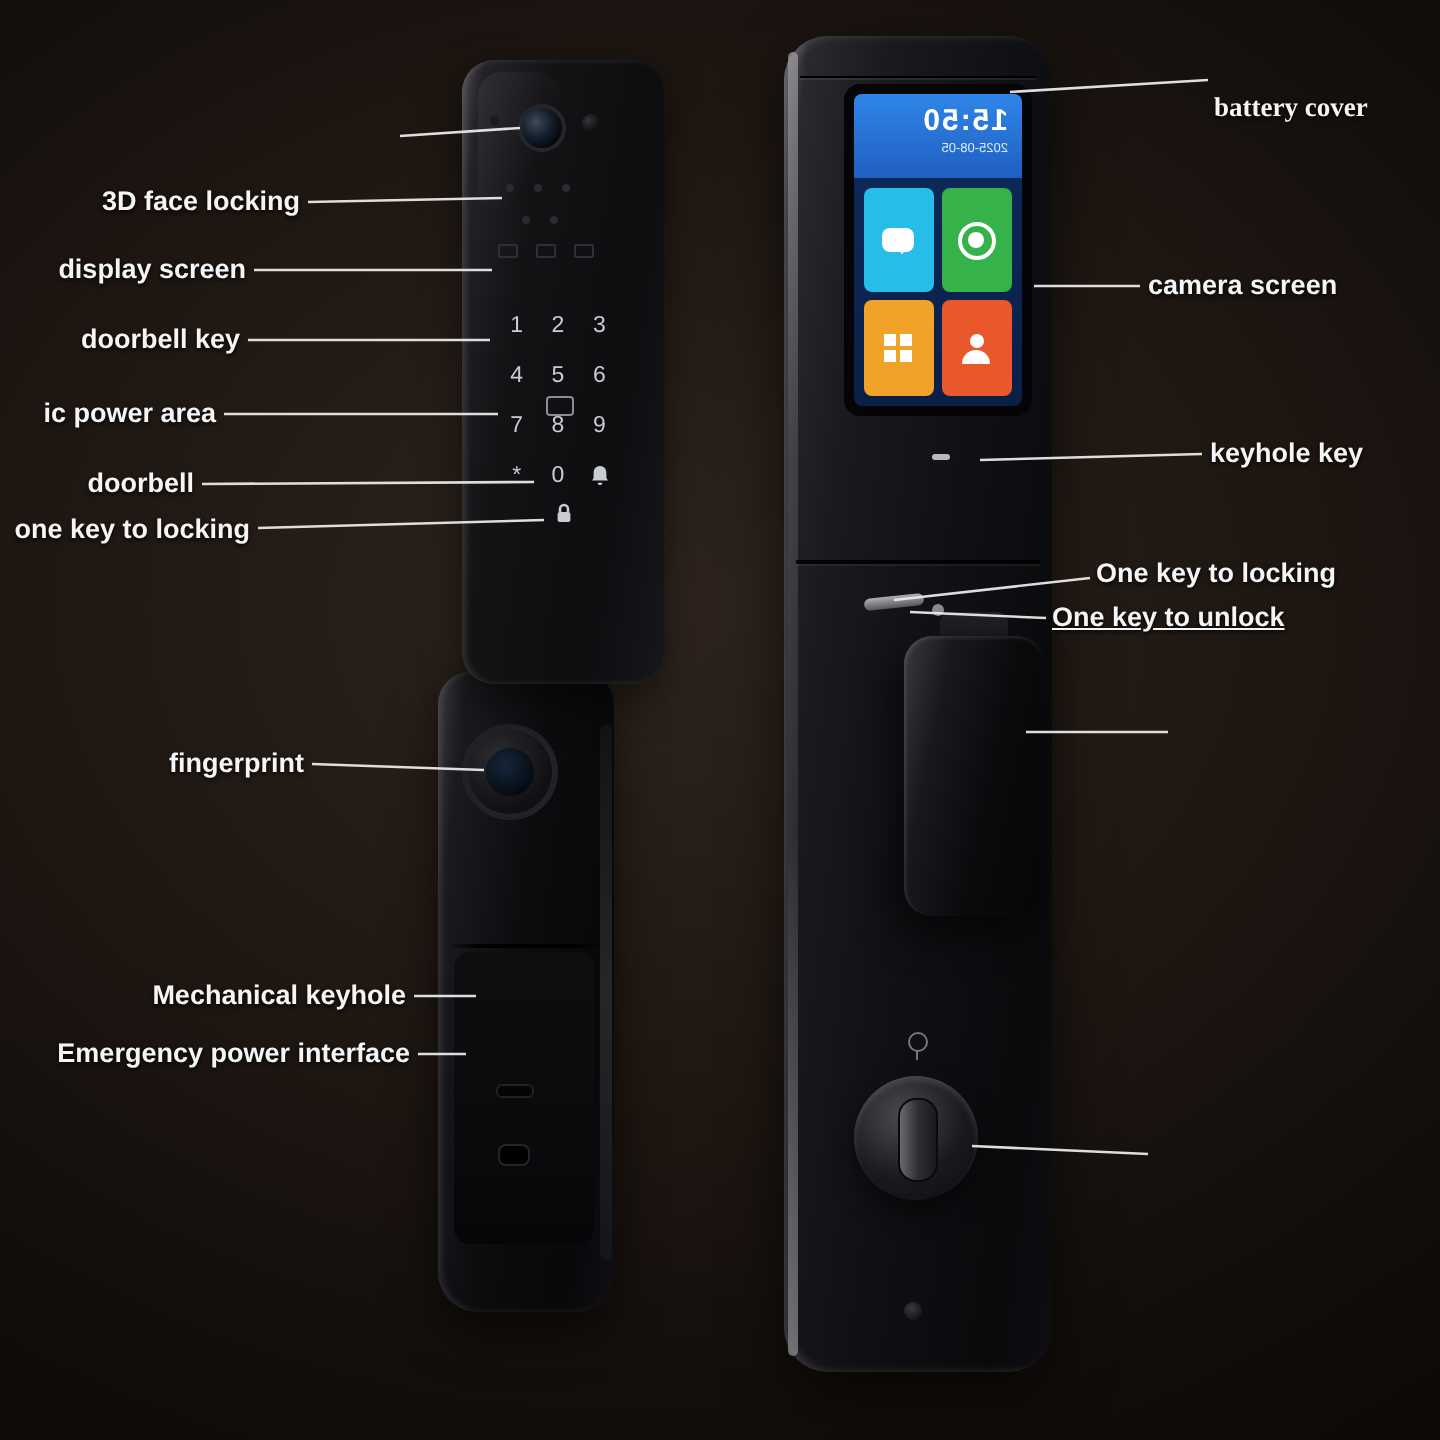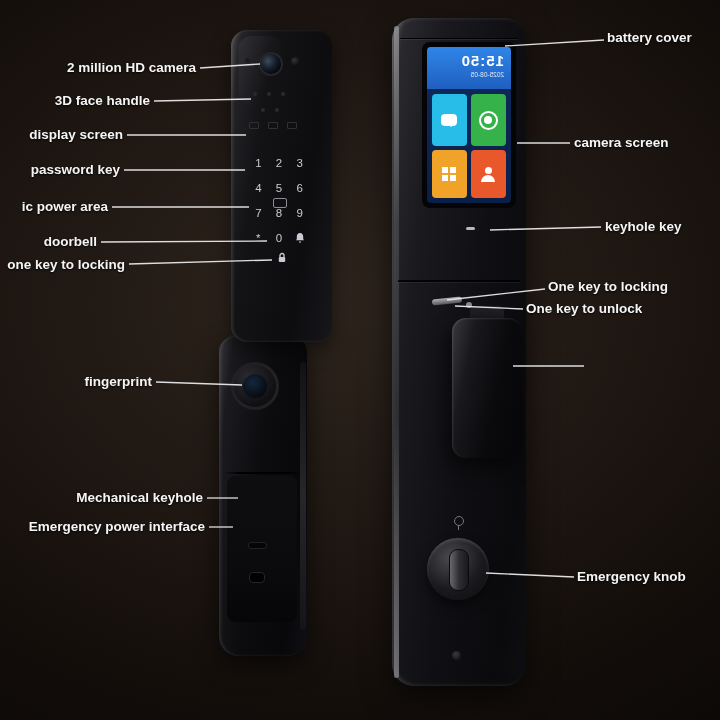--- a/index.html
+++ b/index.html
@@ -211,31 +211,29 @@
     <line x1="209" y1="527" x2="233" y2="527"></line>
     <line x1="604" y1="40" x2="505" y2="46"></line>
     <line x1="570" y1="143" x2="517" y2="143"></line>
     <line x1="601" y1="227" x2="490" y2="230"></line>
     <line x1="545" y1="289" x2="447" y2="300"></line>
     <line x1="523" y1="309" x2="455" y2="306"></line>
     <line x1="584" y1="366" x2="513" y2="366"></line>
     <line x1="574" y1="577" x2="486" y2="573"></line>
   </svg>
 
-  <div class="lbl" style="top:58px;right:524px;">2 million HD camera</div>
-  <div class="lbl" style="top:91px;right:570px;">3D face handle</div>
+  <div class="lbl" style="top:91px;right:570px;">3D face locking</div>
   <div class="lbl" style="top:125px;right:597px;">display screen</div>
-  <div class="lbl" style="top:160px;right:600px;">password key</div>
+  <div class="lbl" style="top:160px;right:600px;">doorbell key</div>
   <div class="lbl" style="top:197px;right:612px;">ic power area</div>
   <div class="lbl" style="top:232px;right:623px;">doorbell</div>
   <div class="lbl" style="top:255px;right:595px;">one key to locking</div>
   <div class="lbl" style="top:372px;right:568px;">fingerprint</div>
   <div class="lbl" style="top:488px;right:517px;">Mechanical keyhole</div>
   <div class="lbl" style="top:517px;right:515px;">Emergency power interface</div>
 
-  <div class="lbl" style="top:28px;left:607px;">battery cover</div>
+  <div class="lbl" style="top:44px;left:607px;font-family:Liberation Serif, serif;">battery cover</div>
   <div class="lbl" style="top:133px;left:574px;">camera screen</div>
   <div class="lbl" style="top:217px;left:605px;">keyhole key</div>
   <div class="lbl" style="top:277px;left:548px;">One key to locking</div>
-  <div class="lbl" style="top:299px;left:526px;">One key to unlock</div>
-  <div class="lbl" style="top:567px;left:577px;">Emergency knob</div>
+  <div class="lbl" style="top:299px;left:526px;text-decoration:underline;">One key to unlock</div>
 
 </div>
 
 </body></html>

